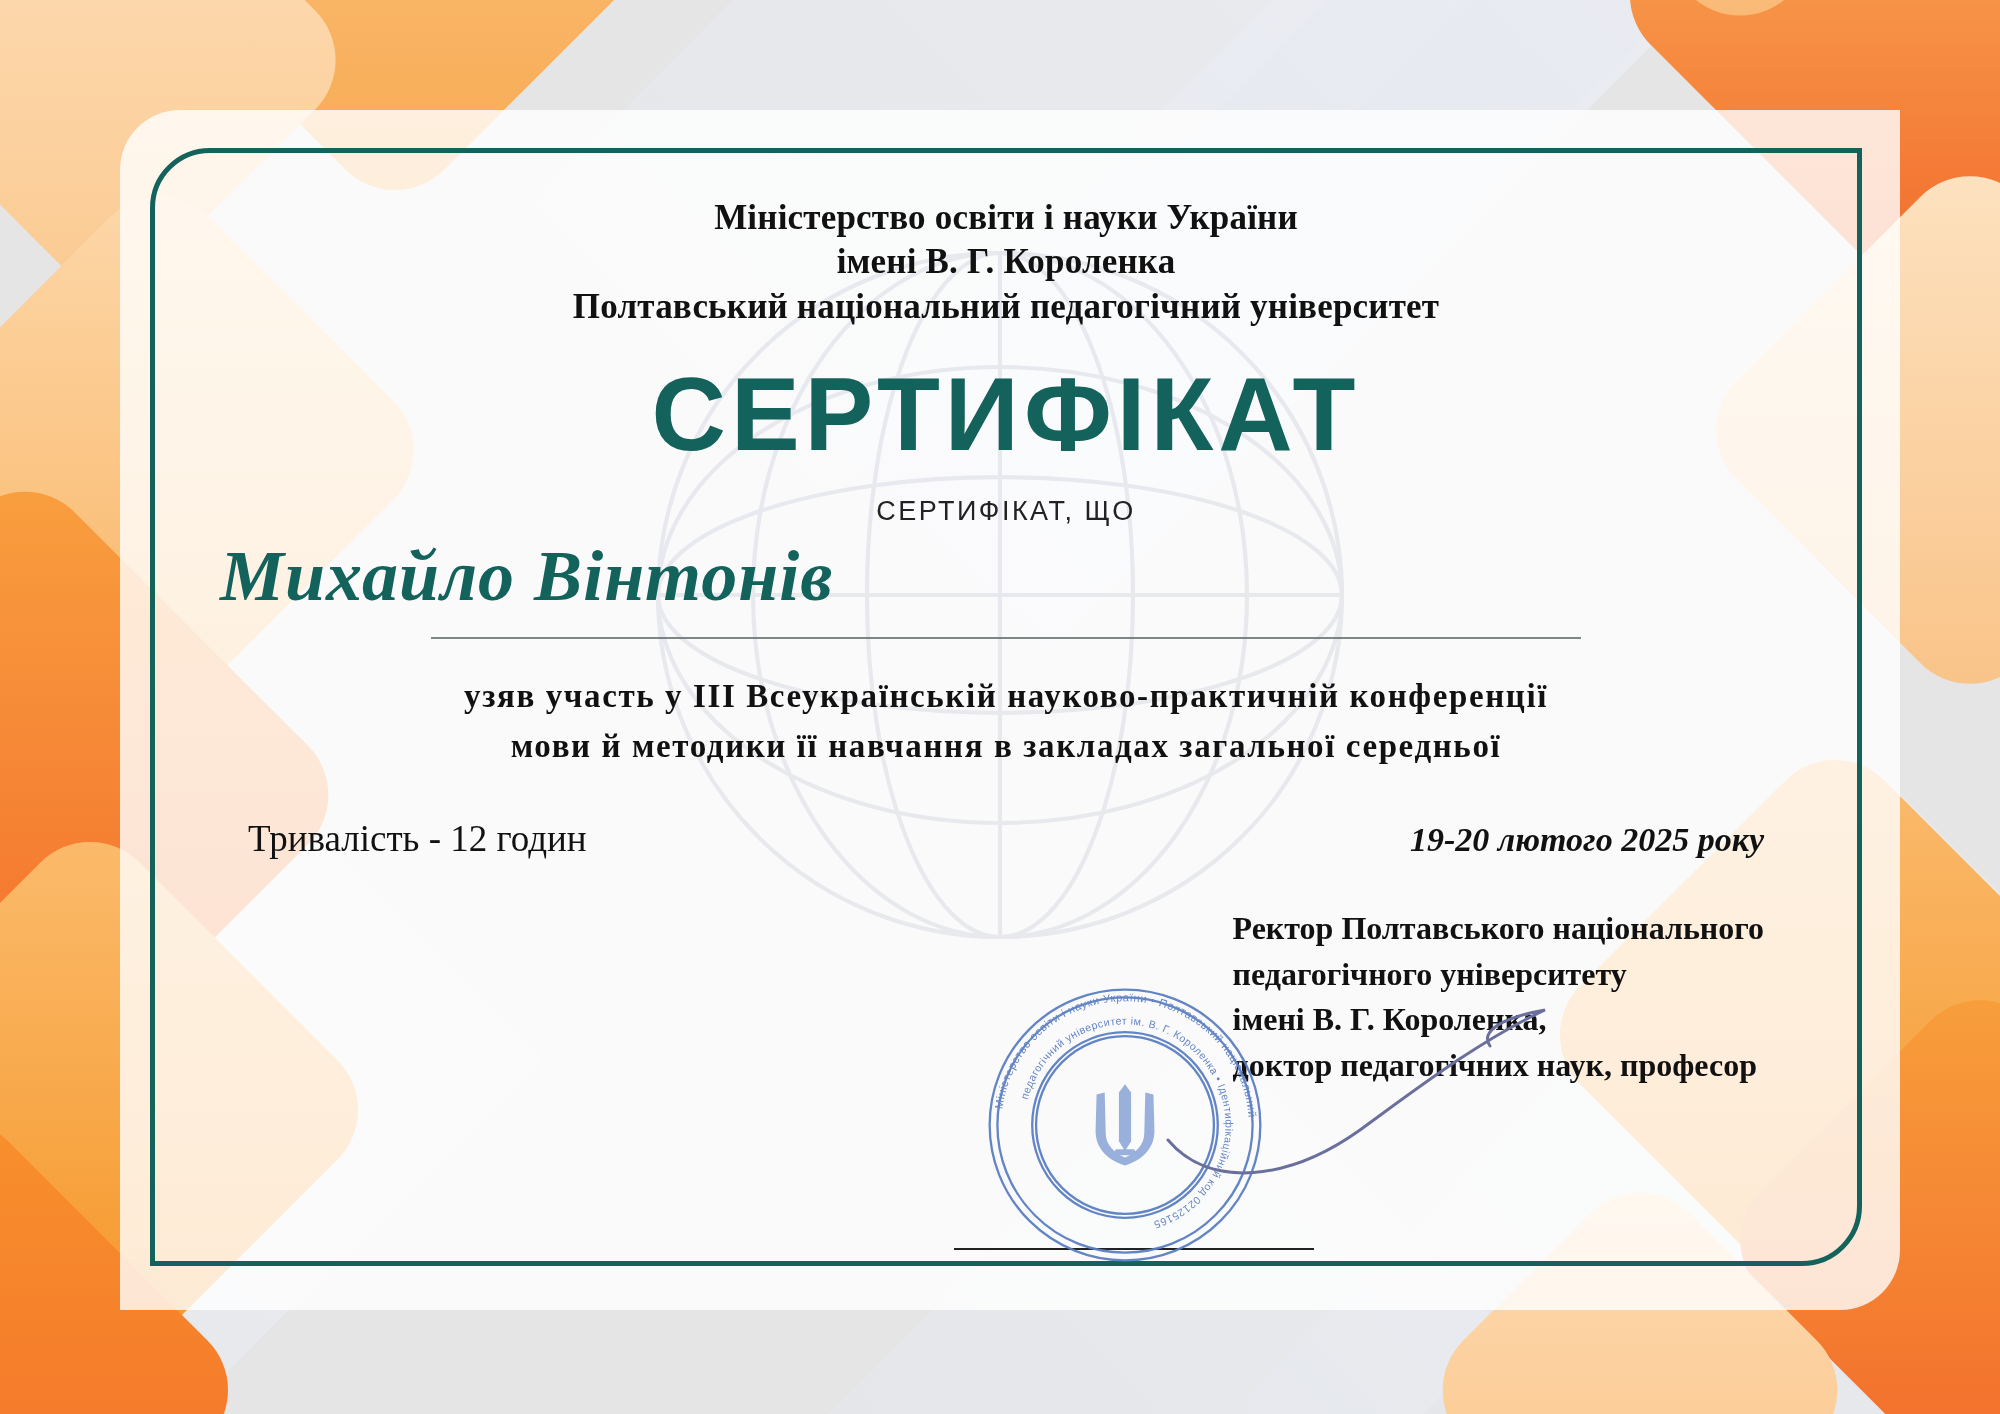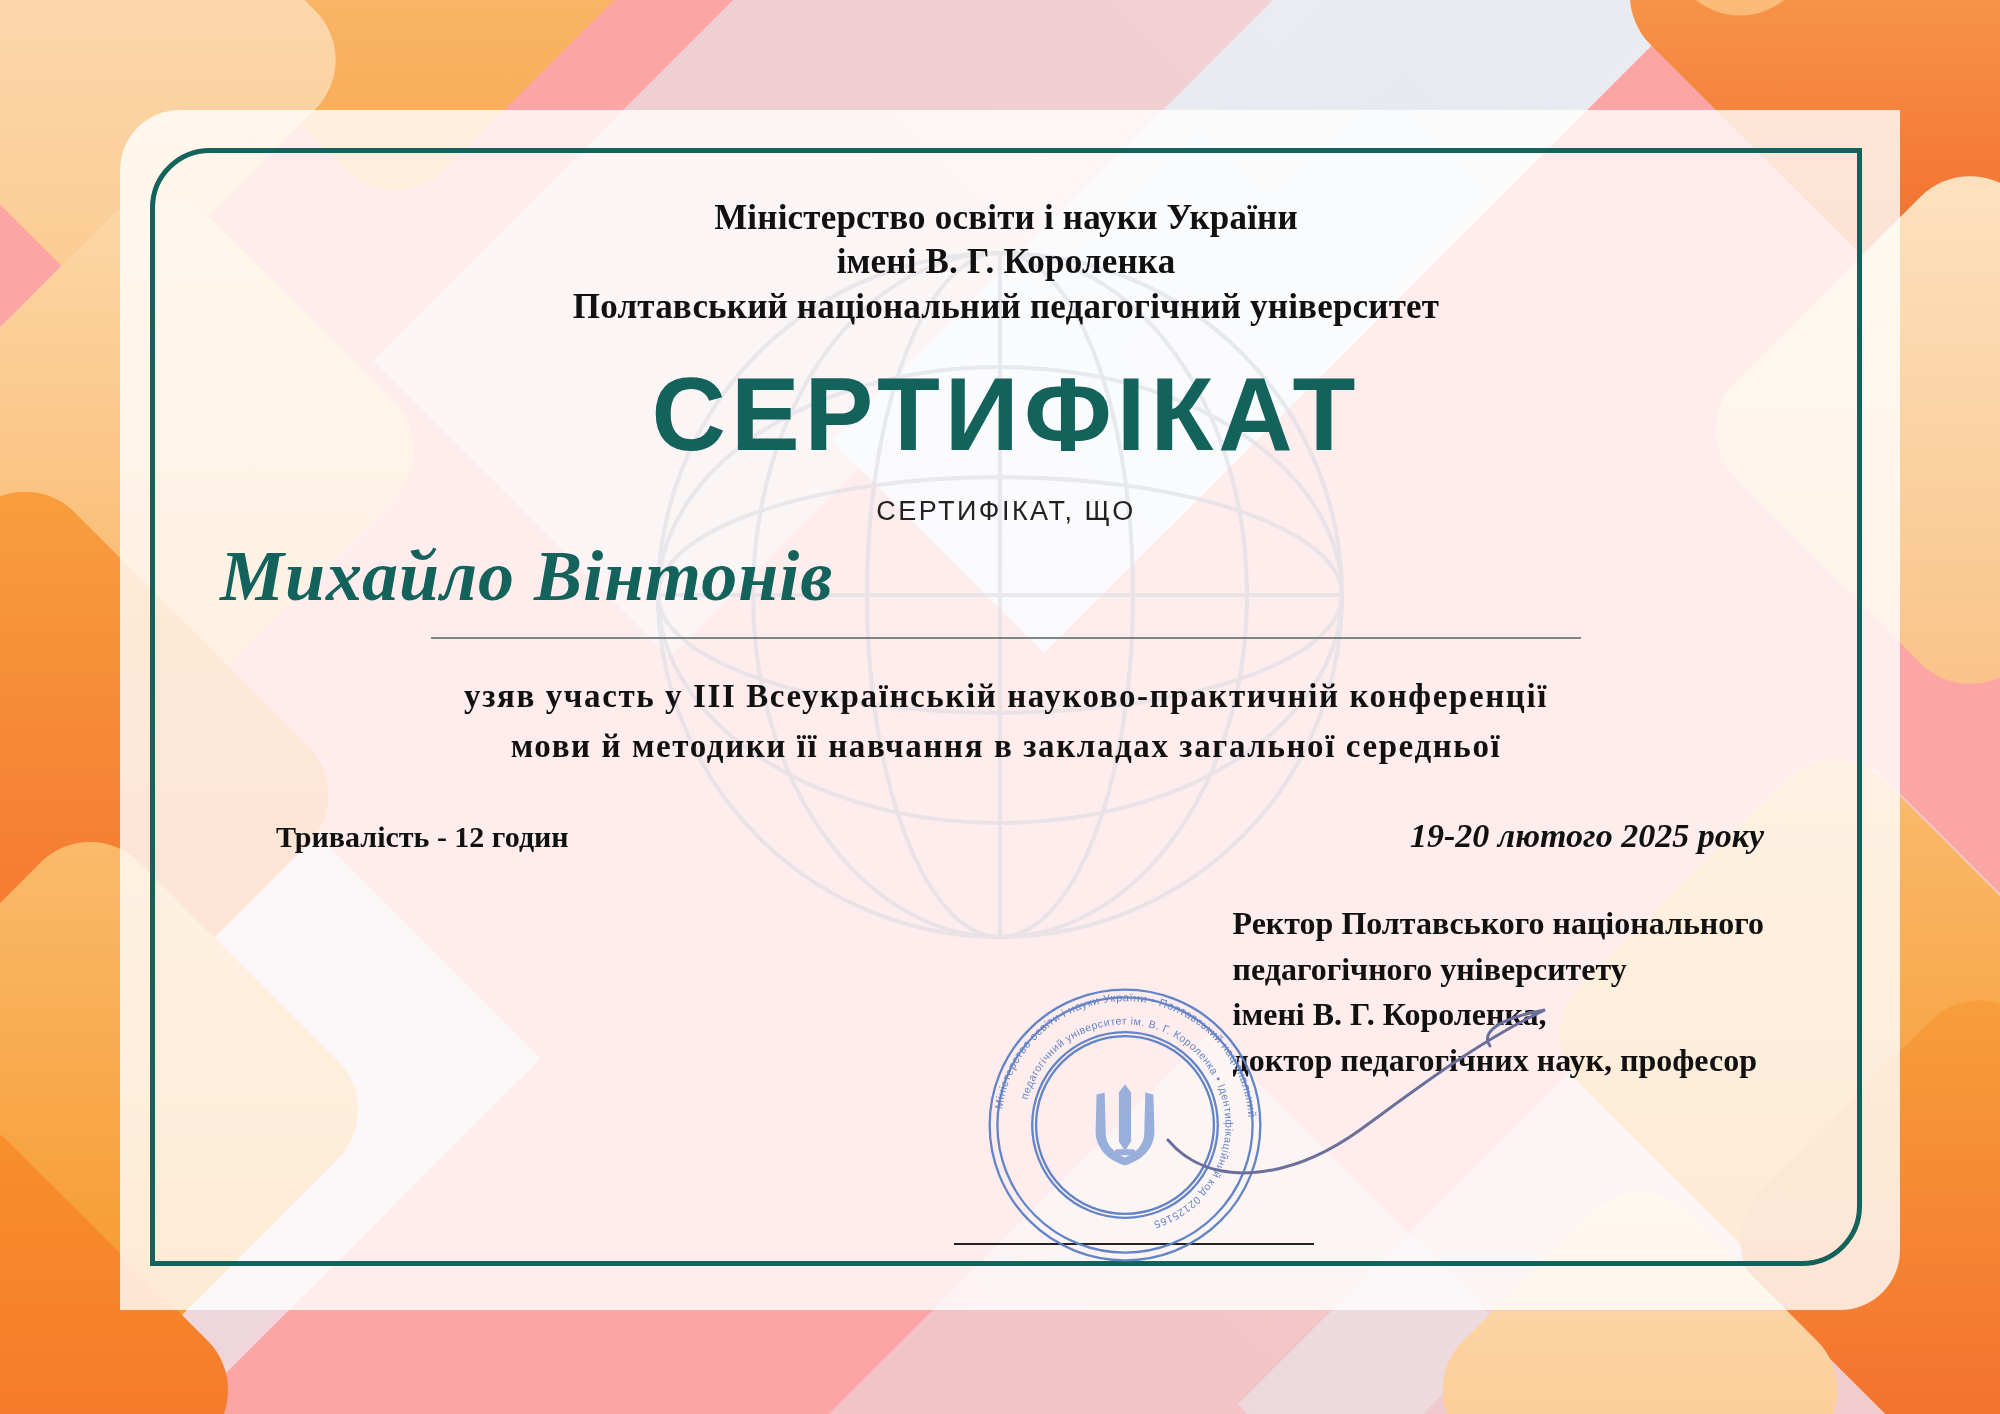--- a/index.html
+++ b/index.html
@@ -12,21 +12,21 @@
     height: 1414px;
     overflow: hidden;
     font-family: "Liberation Serif", serif;
   }
 
   .certificate {
     position: relative;
     width: 2000px;
     height: 1414px;
     overflow: hidden;
-    background: #fca5a5;
+    background: #e5e5e5;
   }
 
   
   .bg {
     position: absolute;
     inset: 0;
     overflow: hidden;
   }
   .bg .shape {
     position: absolute;
@@ -146,24 +146,23 @@
 
   .meta-row {
     display: flex;
     justify-content: space-between;
     align-items: baseline;
     margin-top: 46px;
     padding: 0 28px;
   }
   .duration {
     font-family: "Liberation Serif", serif;
-    font-weight: bold;
-    font-size: 30px;
-    color: #111;
-    margin-left: 28px;
+    font-weight: normal;
+    font-size: 37px;
+    color: #111;
   }
   .date {
     font-family: "Liberation Serif", serif;
     font-weight: bold;
     font-style: italic;
     font-size: 34px;
     color: #111;
   }
 
   .sign-row {

